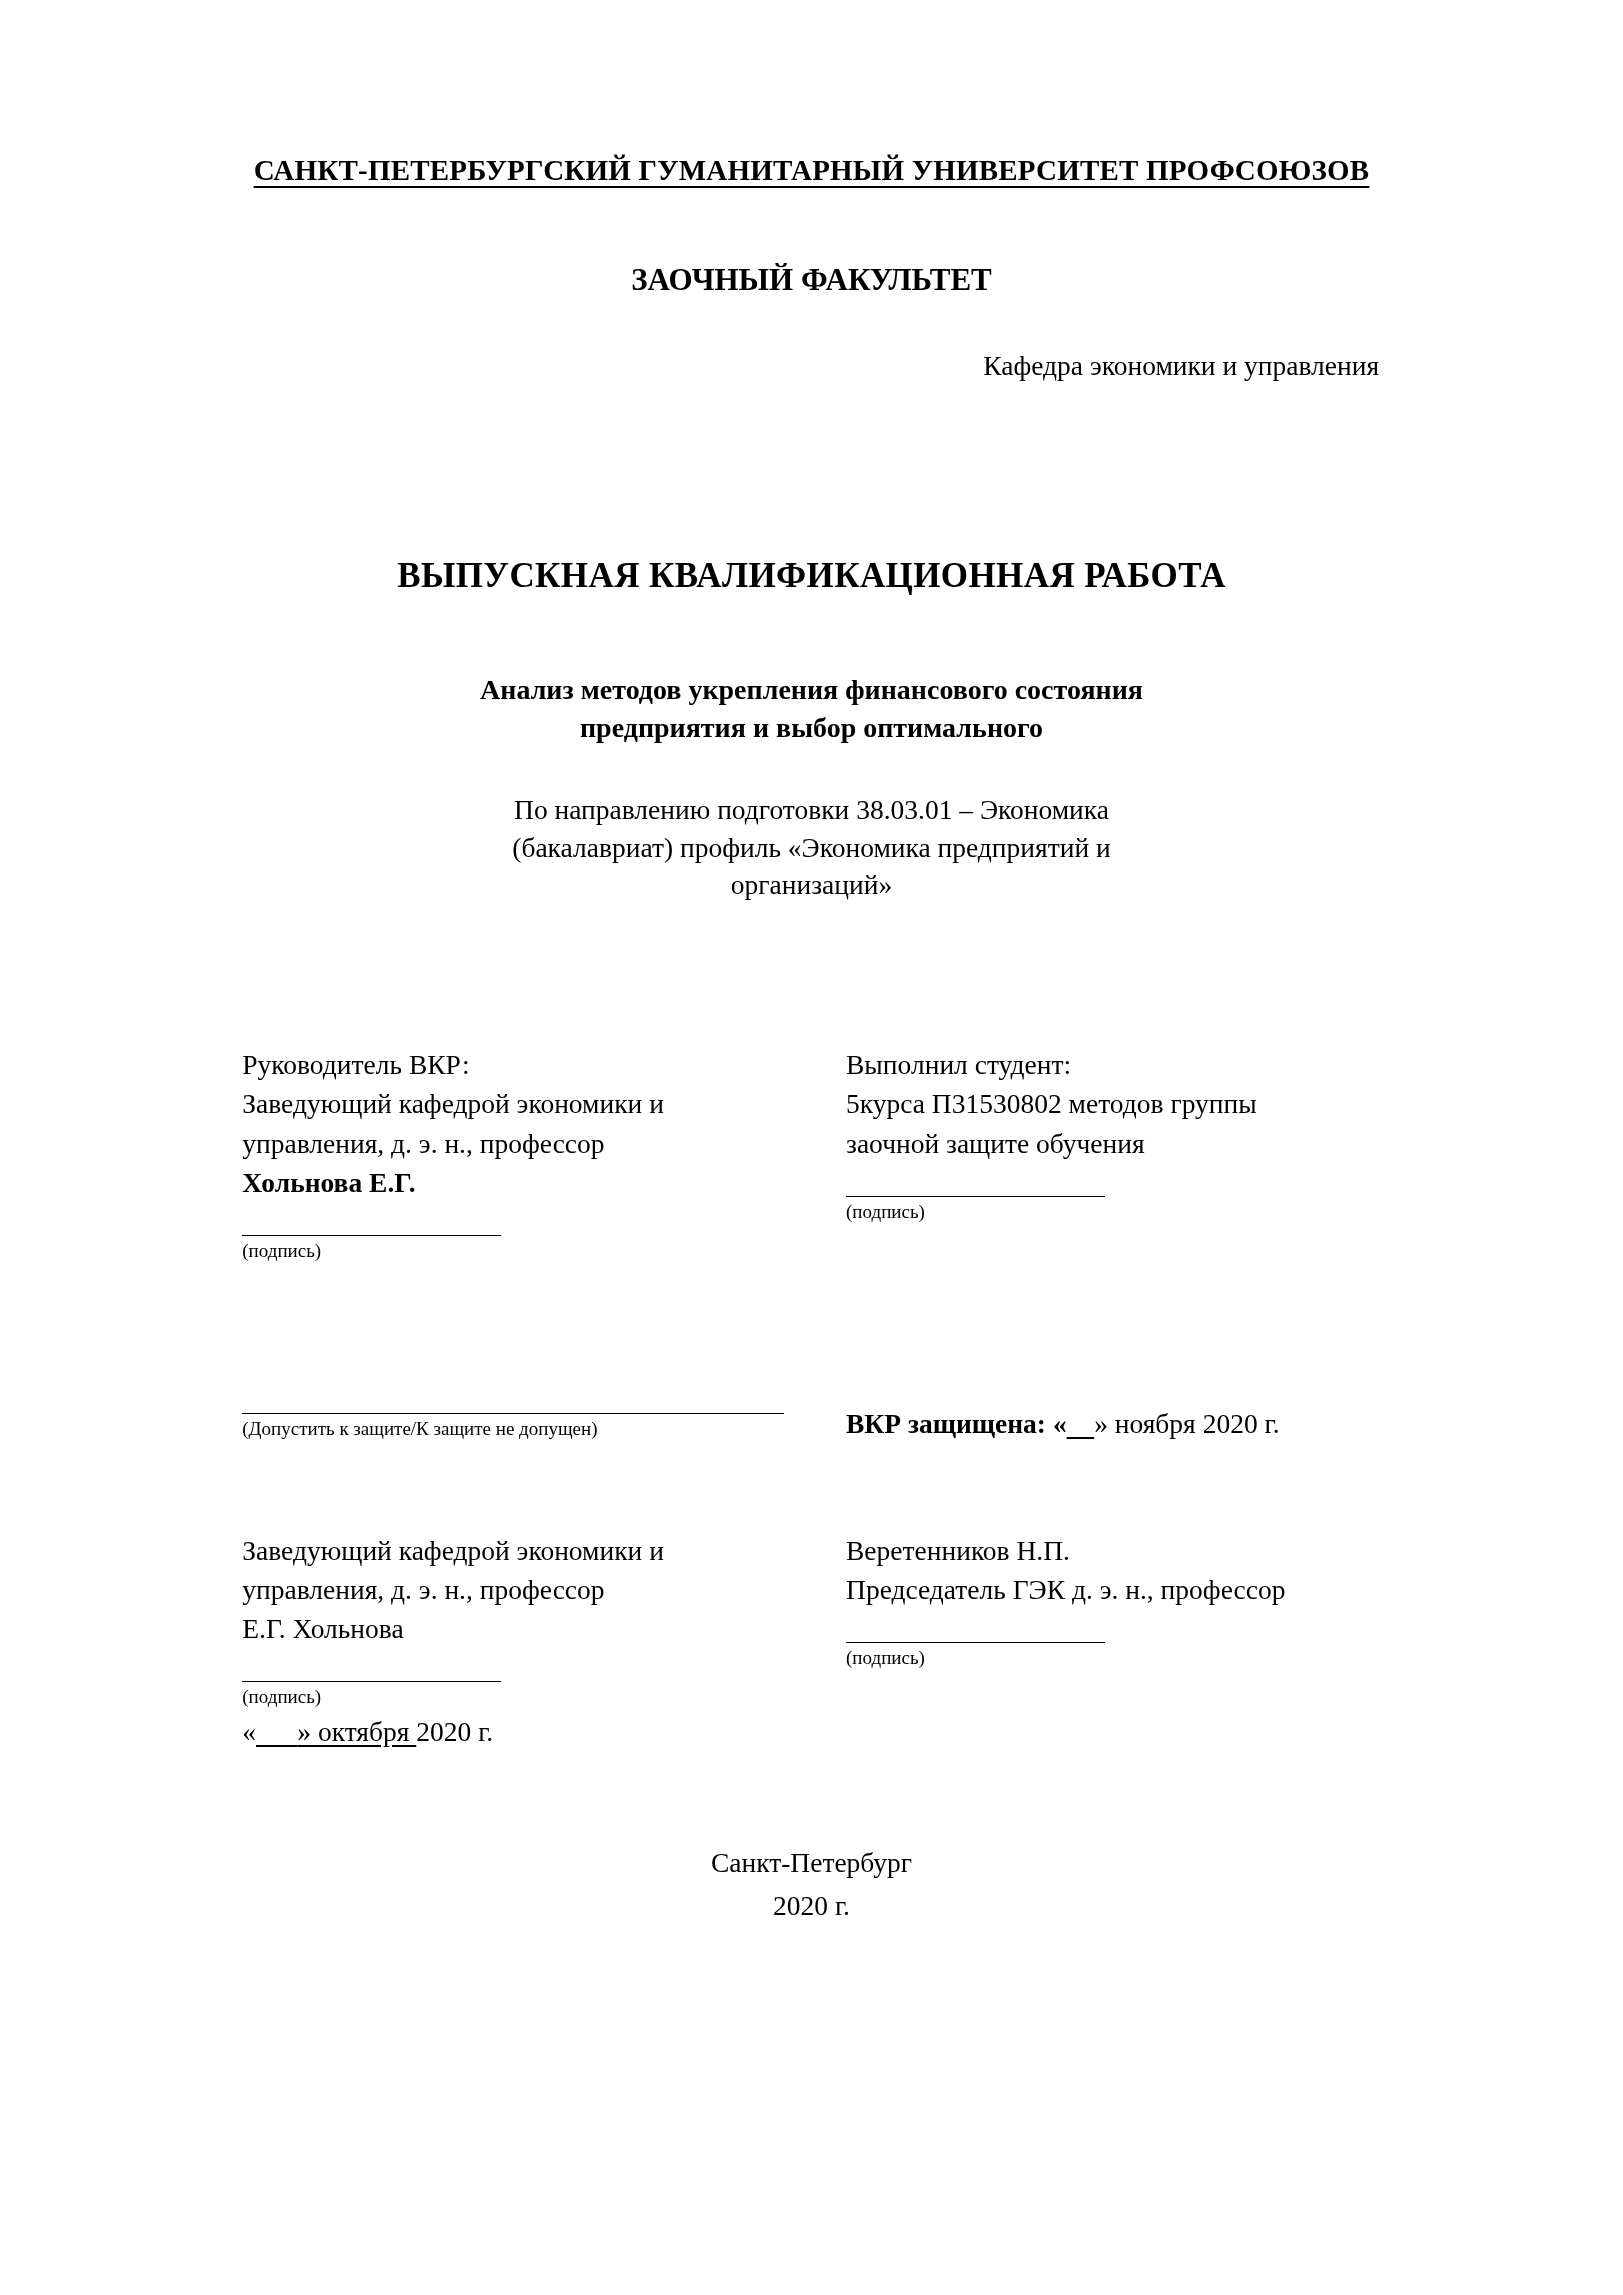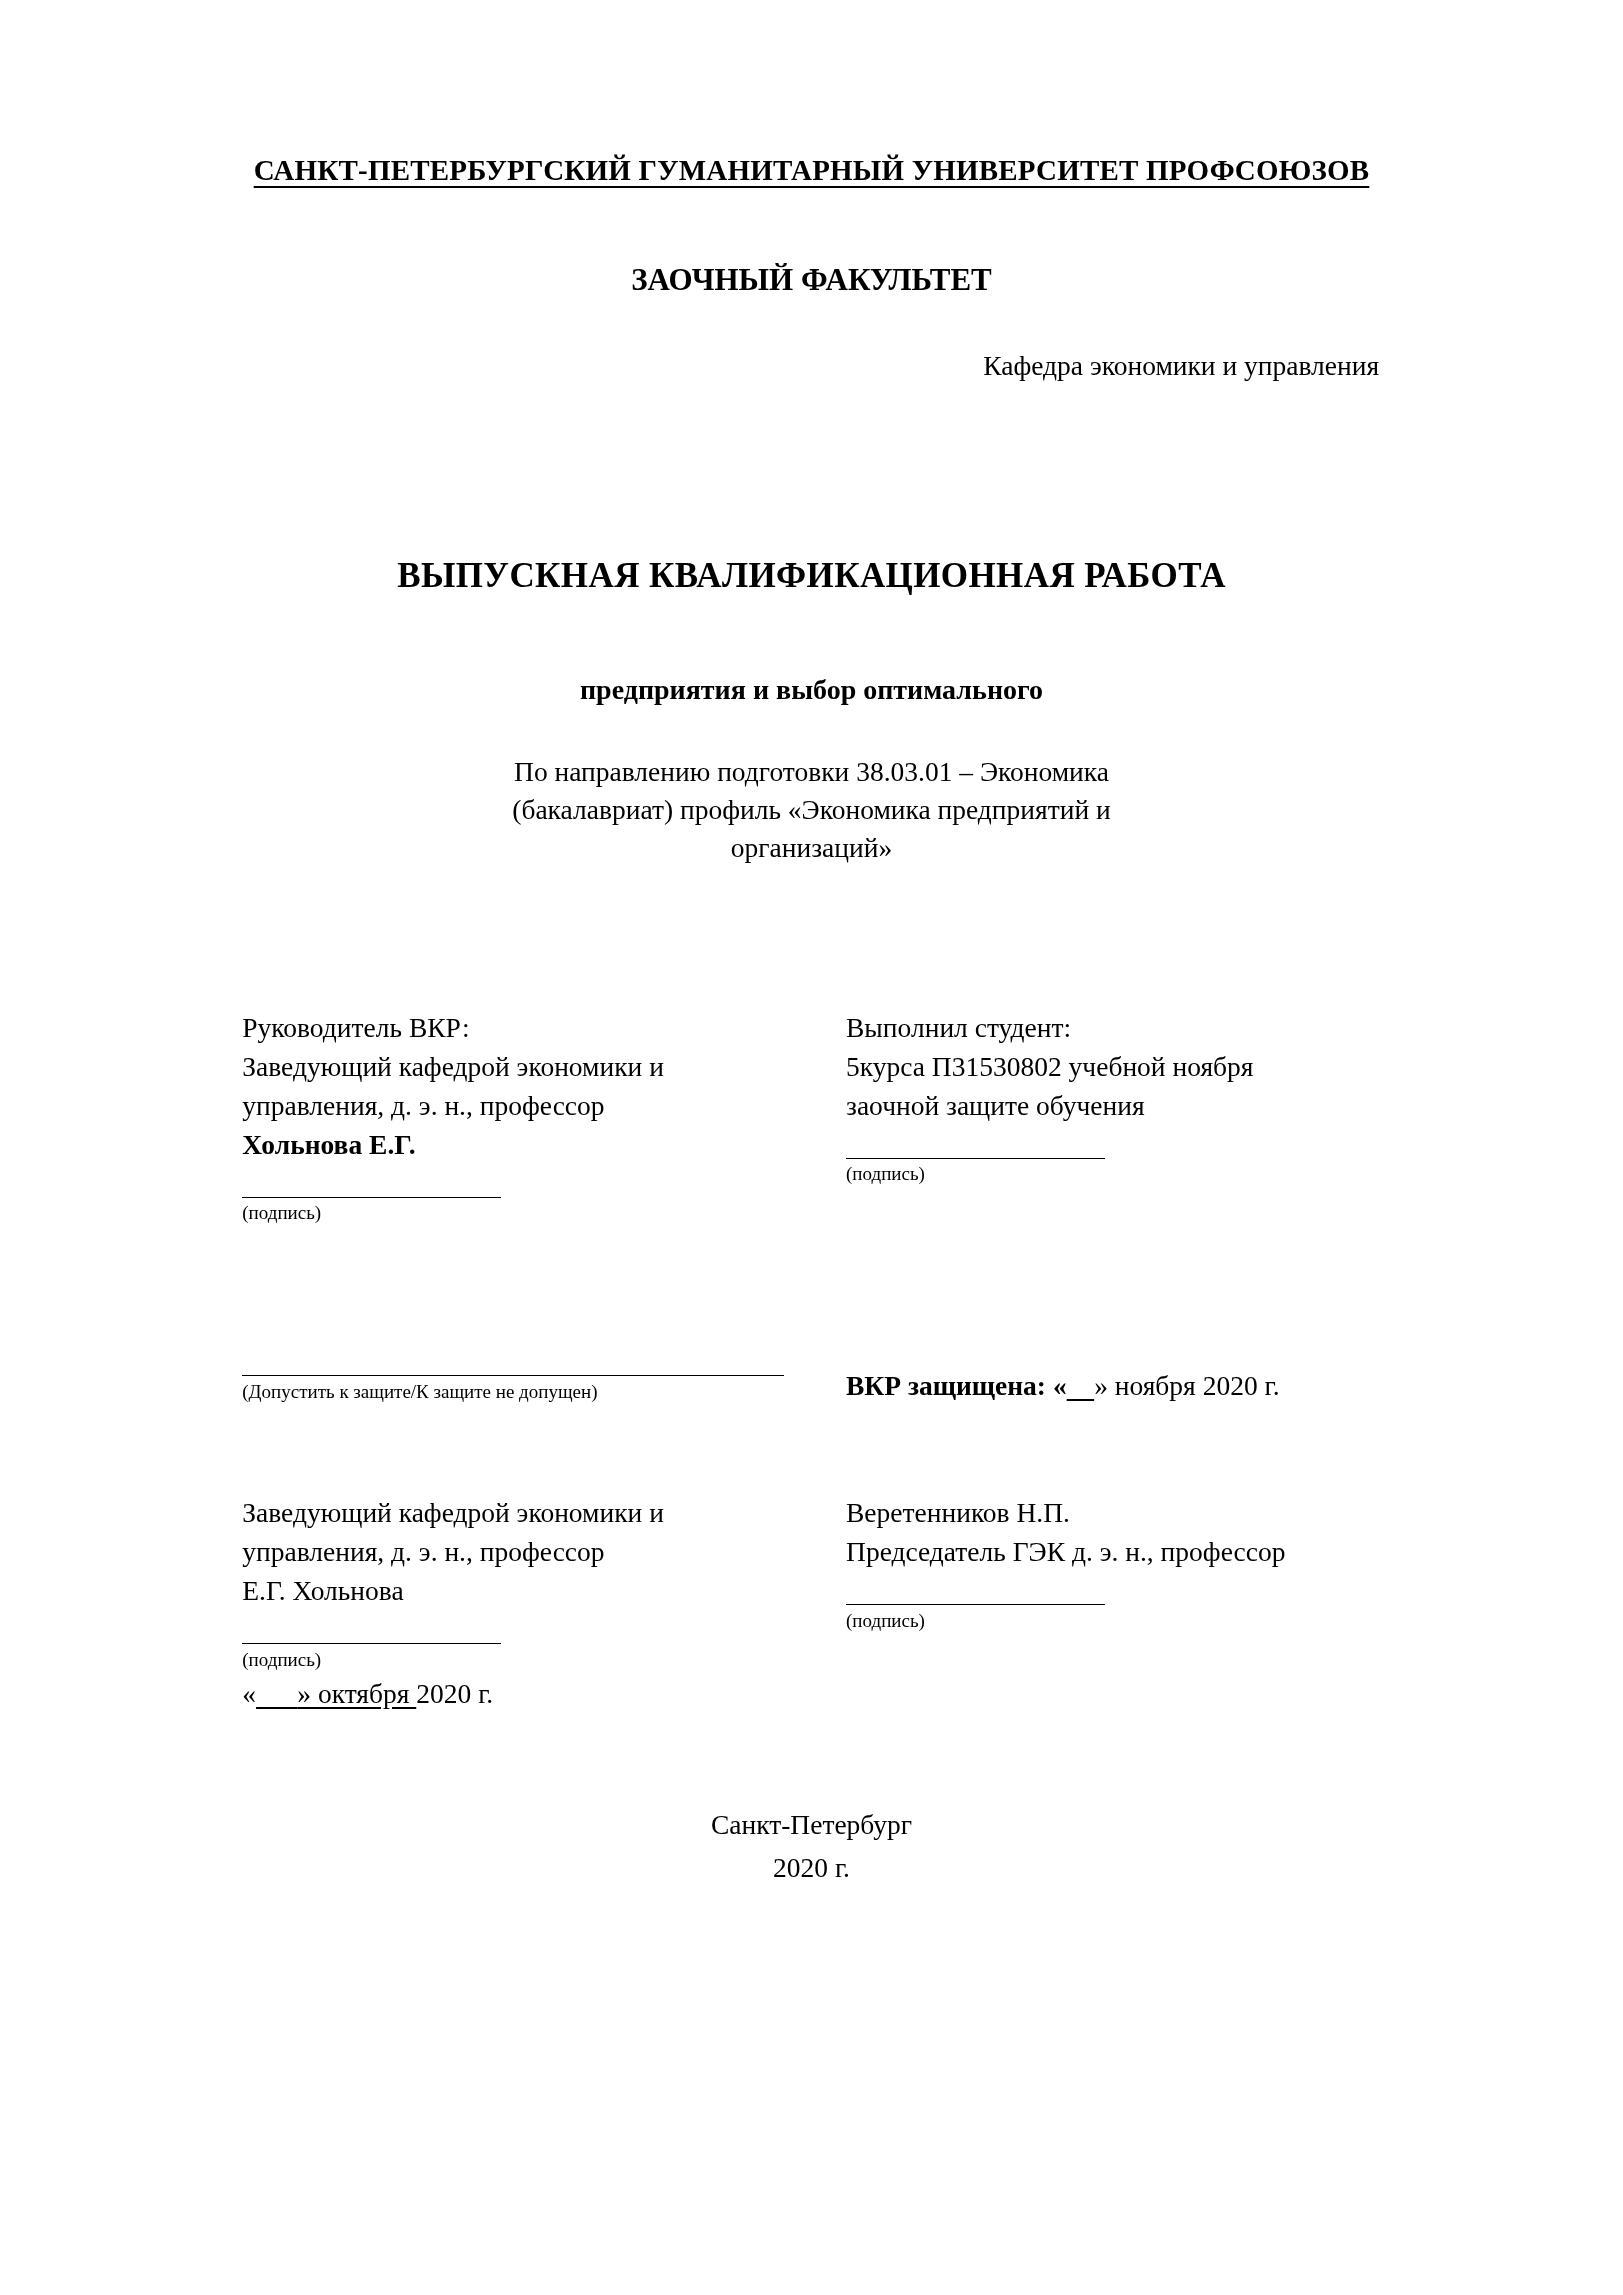--- a/index.html
+++ b/index.html
@@ -122,20 +122,21 @@
 
   <div class="university">САНКТ-ПЕТЕРБУРГСКИЙ ГУМАНИТАРНЫЙ УНИВЕРСИТЕТ ПРОФСОЮЗОВ</div>
 
   <div class="faculty">ЗАОЧНЫЙ ФАКУЛЬТЕТ</div>
 
   <div class="department">Кафедра экономики и управления</div>
 
   <div class="doc-type">ВЫПУСКНАЯ КВАЛИФИКАЦИОННАЯ РАБОТА</div>
 
   <div class="topic">
+    <div>Анализ методов укрепления финансового состояния</div>
     <div>предприятия и выбор оптимального</div>
   </div>
 
   <div class="program">
     <div>По направлению подготовки 38.03.01 – Экономика</div>
     <div>(бакалавриат) профиль «Экономика предприятий и</div>
     <div>организаций»</div>
   </div>
 
   <div class="signatures">
@@ -143,21 +144,21 @@
       <div class="line-text">Руководитель ВКР:</div>
       <div class="line-text">Заведующий кафедрой экономики и</div>
       <div class="line-text">управления, д. э. н., профессор</div>
       <div class="line-text bold">Хольнова Е.Г.</div>
       <div class="rule"></div>
       <div class="caption">(подпись)</div>
     </div>
 
     <div class="col col-right">
       <div class="line-text">Выполнил студент:</div>
-      <div class="line-text">5курса  П31530802 учебной ноября</div>
+      <div class="line-text">5курса  П31530802 методов группы</div>
       <div class="line-text">заочной защите обучения</div>
       <div class="rule"></div>
       <div class="caption">(подпись)</div>
     </div>
   </div>
 
   <div class="signatures block2">
     <div class="col col-left">
       <div class="rule-wide"></div>
       <div class="caption">(Допустить к защите/К защите не допущен)</div>

